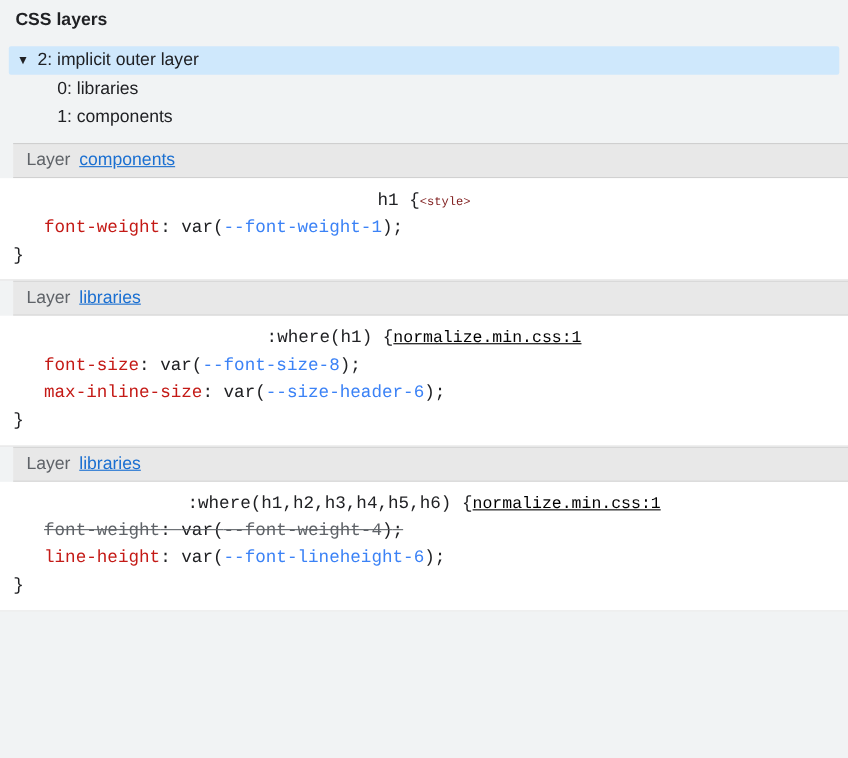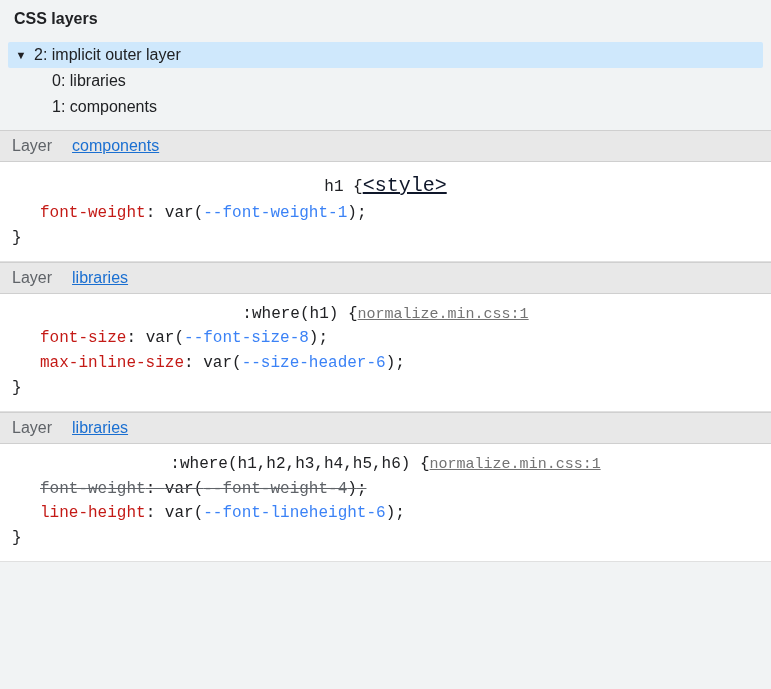--- a/index.html
+++ b/index.html
@@ -38,21 +38,22 @@
 .tree-indent-1 { padding-left: 44px; }
 .layer-header {
   background: #e8e8e8;
   border-top: 1px solid #cfcfcf;
   border-bottom: 1px solid #cfcfcf;
   padding: 6px 12px;
   font-size: 16px;
   color: #5f6368;
   display: flex;
   align-items: center;
-  gap: 20px;
+  gap: 8px;
+  margin-left: 12px;
 }
 .layer-link {
   color: #1a6fd1;
   text-decoration: underline;
   cursor: pointer;
 }
 .rule-block {
   background: #ffffff;
   padding: 8px 12px 10px 12px;
   font-family: Menlo, Consolas, "Courier New", monospace;
@@ -60,22 +61,22 @@
   line-height: 1.55;
   position: relative;
   border-bottom: 1px solid #e0e0e0;
 }
 .rule-head {
   display: flex;
   justify-content: center;
   align-items: baseline;
 }
 .selector { color: #202124; }
-.source-tag { color: #0f172a; font-size: 20px; text-decoration: underline; }
-.source-link { color: #737373; text-decoration: underline; cursor: pointer; font-size: 15px; }
+.source-tag { color: #7f1d1d; font-size: 11px; }
+.source-link { color: #000000; text-decoration: underline; cursor: pointer; font-size: 15px; }
 .decls { padding-left: 28px; }
 .decl { white-space: nowrap; }
 .prop { color: #c41a16; text-align: center; }
 .val { color: #202124; }
 .varname { color: #3b82f6; }
 .swatch {
   display: inline-block;
   width: 13px; height: 13px;
   border: 1px solid #999;
   background: #eef0fb;

